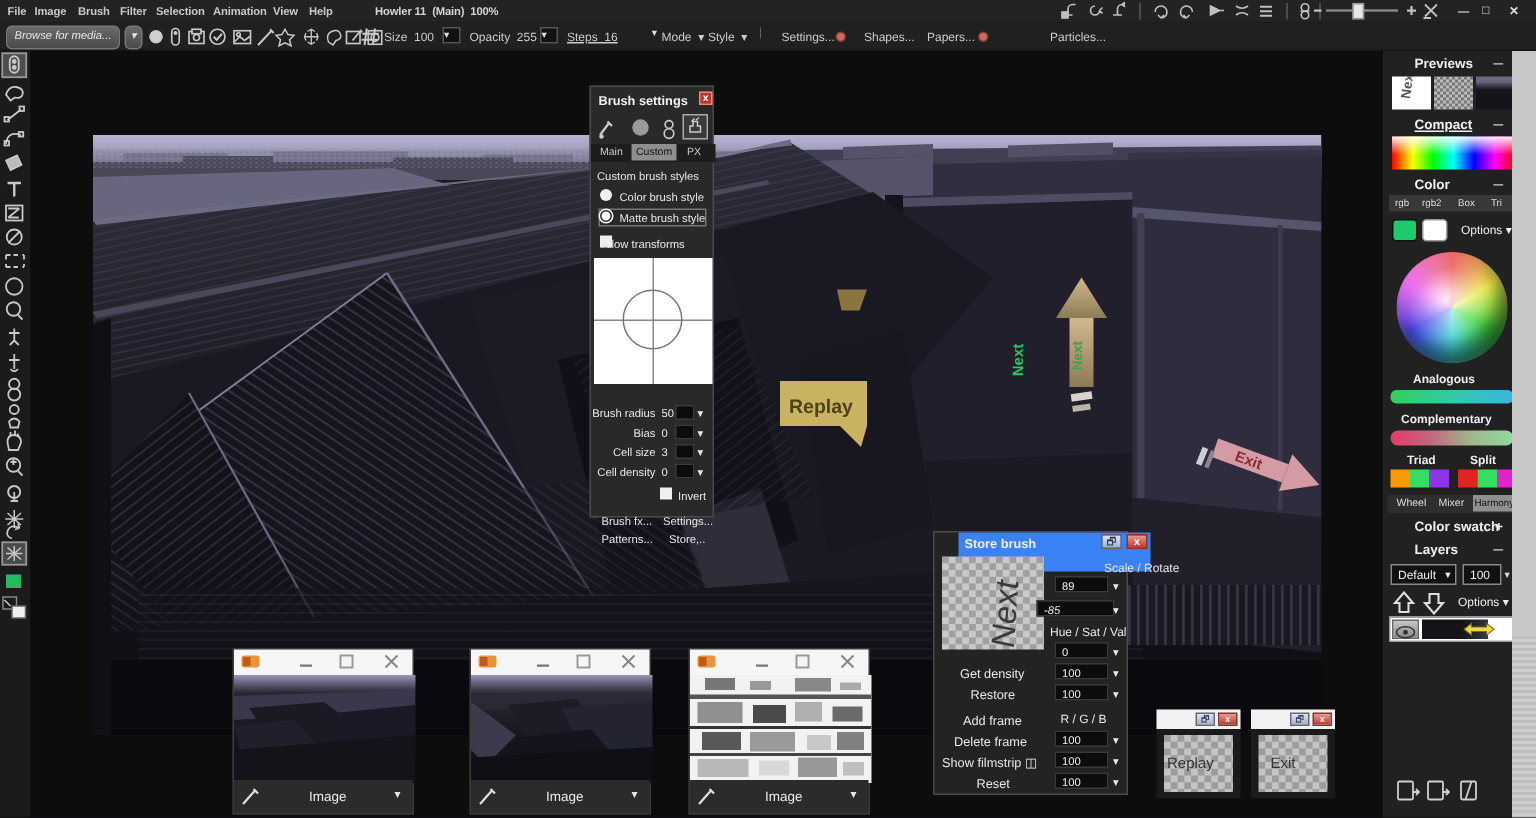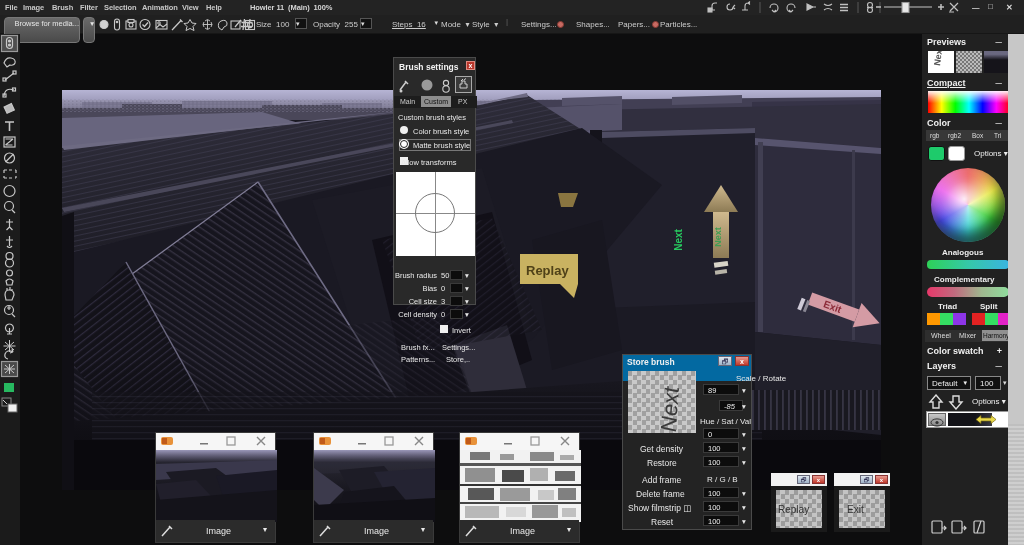--- a/index.html
+++ b/index.html
@@ -1,28 +1,28 @@
 <!DOCTYPE html>
 <html><head><meta charset="utf-8"><style>
 html,body{margin:0;padding:0;width:1024px;height:545px;overflow:hidden;background:#0d0d0e;font-family:"Liberation Sans",sans-serif;}
 *{box-sizing:border-box;}
 .abs{position:absolute;}
 #root{position:relative;width:1024px;height:545px;}
 
 #menubar{left:0;top:0;width:1024px;height:15px;background:#232323;color:#c8c8c8;font-size:7.5px;font-weight:bold;letter-spacing:-0.1px;}
 #menubar span.mi{position:absolute;top:3px;}
 #toolbar2{left:0;top:15px;width:1024px;height:19px;background:#202020;border-bottom:1px solid #161616;color:#ccc;font-size:8px;}
-.tbtn{position:absolute;top:2px;height:26px;border:1px solid #777;border-radius:4px;background:linear-gradient(#6a6a6a,#4a4a4a);color:#e5e5e5;font-size:7.5px;text-align:right;line-height:11px;}
+.tbtn{position:absolute;top:2px;height:16px;border:1px solid #777;border-radius:4px;background:linear-gradient(#6a6a6a,#4a4a4a);color:#e5e5e5;font-size:7.5px;text-align:center;line-height:11px;font-style:italic;}
 .dds{position:absolute;top:3px;height:11px;background:#111;border:1px solid #555;color:#ddd;font-size:7px;line-height:10px;}
 .reddot{position:absolute;top:6px;width:7px;height:7px;border-radius:50%;background:#c76a62;border:1px solid #8a3a34;}
 
 #leftbar{left:0;top:34px;width:20px;height:511px;background:#1b1b1b;}
 
 #rpanel{left:922px;top:34px;width:88px;height:511px;background:#212121;color:#e8e8e8;}
-.hdr{position:absolute;left:5px;font-size:9px;font-weight:bold;color:#f0f0f0;text-align:center;}
+.hdr{position:absolute;left:21px;font-size:9px;font-weight:bold;color:#f0f0f0;text-align:center;}
 .hmin{position:absolute;right:8px;font-size:9px;font-weight:bold;color:#f0f0f0;}
 #scroll{left:1008px;top:34px;width:16px;height:511px;background:#c7c7c7;}
 
 .dlg{position:absolute;background:#292929;border:1px solid #4a4a4a;color:#e8e8e8;}
 .drow{position:absolute;font-size:7.5px;color:#e8e8e8;white-space:nowrap;}
 .dd2{position:absolute;background:#0c0c0c;border:1px solid #3a3a3a;color:#eee;font-size:7.5px;}
 
 .iwin{position:absolute;width:121px;height:111px;background:#2b2b2b;border:1px solid #3a3a3a;}
 .ititle{position:absolute;left:0;top:0;width:100%;height:17px;background:#f6f6f6;}
 .ibot{position:absolute;left:0;bottom:0;width:100%;height:22px;background:#2b2b2b;color:#e8e8e8;font-size:9px;}
@@ -97,31 +97,31 @@
 </g>
 </svg>
 
 <svg class="abs" style="left:240px;top:2px;" width="14" height="15" viewBox="0 0 14 15">
         <path d="M4.5,2 L3,13 M10,2 L8.5,13 M1.5,5.5 h11 M1,9.5 h11" stroke="#c8c8c8" stroke-width="1.3"></path>
       </svg>
 <span class="abs" style="left:256px;top:5px;">Size&nbsp; 100</span>
 <div class="dds" style="left:295px;width:12px;">▾</div>
 <span class="abs" style="left:313px;top:5px;">Opacity&nbsp; 255</span>
 <div class="dds" style="left:360px;width:12px;">▾</div>
-<span class="abs" style="left:392px;top:5px;text-decoration:underline;">Steps&nbsp; 16</span>
+<span class="abs" style="left:378px;top:5px;text-decoration:underline;">Steps&nbsp; 16</span>
 <div class="dds" style="left:412px;width:26px;border:none;background:none;text-align:right;">▾</div>
 <span class="abs" style="left:441px;top:5px;">Mode&nbsp; ▾</span>
 <span class="abs" style="left:472px;top:5px;">Style&nbsp; ▾</span>
 <span class="abs" style="left:506px;top:2px;color:#666">|</span>
 <span class="abs" style="left:521px;top:5px;">Settings...</span>
 <div class="reddot" style="left:557px;"></div>
 <span class="abs" style="left:576px;top:5px;">Shapes...</span>
 <span class="abs" style="left:618px;top:5px;">Papers...</span>
 <div class="reddot" style="left:652px;"></div>
-<span class="abs" style="left:660px;top:5px;">Particles...</span>
+<span class="abs" style="left:700px;top:5px;">Particles...</span>
 </div>
 
 <div id="leftbar" class="abs">
 <svg width="20" height="511" viewBox="0 0 20 511">
 <g stroke="#c8c8c8" fill="none" stroke-width="1.2">
 <rect x="1.5" y="1.5" width="16" height="16" fill="#4e4e4e" stroke="#9a9a9a"></rect>
 <rect x="6.5" y="3.5" width="6" height="11" rx="3" fill="none"></rect>
           <circle cx="9.5" cy="7" r="1" fill="#ccc"></circle>
           <circle cx="9.5" cy="11" r="1" fill="#ccc"></circle>
 <path d="M4,29 q2,-6 7,-5 q5,1 4,5 q-1,3 -5,2 l-3,2 z"></path>
@@ -399,21 +399,21 @@
           <path d="M32,10 L36,10 M34,8 L36,10 L34,12"></path>
  <rect x="44" y="3" width="10" height="12" rx="1"></rect>
           <path d="M47,15 L51,3"></path>
  </g>
 </svg>
 </div>
 <div id="scroll" class="abs">
       <div class="abs" style="left:0;top:390px;width:16px;height:121px;background:repeating-linear-gradient(to bottom,#bdbdbd 0 2px,#d0d0d0 2px 4px);opacity:0.8;"></div>
     </div>
 
-<div id="brushdlg" class="dlg" style="left:393px;top:57px;width:83px;height:248px;">
+<div id="brushdlg" class="dlg" style="left:393px;top:57px;width:83px;height:288px;">
 
 <span class="abs" style="left:5px;top:4px;font-size:8.5px;font-weight:bold;color:#f2f2f2;">Brush settings</span>
 <div class="abs" style="left:72px;top:3px;width:9px;height:9px;background:#b8352a;border:1px solid #e08a80;color:#fff;font-size:7px;line-height:8px;text-align:center;font-weight:bold;">x</div>
 
 <svg class="abs" style="left:3px;top:18px;" width="77" height="20" viewBox="0 0 77 20">
  <path d="M3,14 L9,6 M8,5 l3,3" stroke="#ccc" stroke-width="1.5" fill="none"></path>
         <circle cx="4" cy="15" r="1.5" fill="#ccc"></circle>
  <circle cx="30" cy="9" r="5.5" fill="#9a9a9a"></circle>
  <circle cx="49" cy="7" r="2.6" fill="none" stroke="#ccc" stroke-width="1.1"></circle>
         <circle cx="49" cy="13" r="3.2" fill="none" stroke="#ccc" stroke-width="1.1"></circle>
@@ -462,35 +462,35 @@
 <div class="dd2" style="left:56px;top:251px;width:13px;height:10px;"></div>
       <span class="drow" style="left:71px;top:252px;">▾</span>
 <div class="abs" style="left:46px;top:267px;width:8px;height:8px;background:#f0f0f0;"></div>
 <span class="drow" style="left:58px;top:268px;">Invert</span>
 <span class="drow" style="left:7px;top:285px;">Brush fx...</span>
       <span class="drow" style="left:48px;top:285px;">Settings...</span>
 <span class="drow" style="left:7px;top:297px;">Patterns...</span>
       <span class="drow" style="left:52px;top:297px;">Store,..</span>
 </div>
 <div id="storedlg" class="dlg" style="left:622px;top:354px;width:130px;height:176px;background:#232323;">
-<div class="abs" style="left:0;top:0;width:128px;height:26px;background:#0369a1;">
+<div class="abs" style="left:16px;top:0;width:128px;height:26px;background:#3b82f6;">
  <span class="abs" style="left:4px;top:2px;font-size:8.5px;font-weight:bold;color:#f0f0f0;">Store brush</span>
  <div class="abs" style="left:95px;top:1px;width:14px;height:10px;background:linear-gradient(#dfe6ee,#9fb3c8);border:1px solid #667;font-size:7px;text-align:center;line-height:9px;color:#335;">🗗</div>
  <div class="abs" style="left:112px;top:1px;width:14px;height:10px;background:linear-gradient(#e89a90,#c0392b);border:1px solid #833;color:#fff;font-size:7px;text-align:center;line-height:9px;font-weight:bold;">x</div>
 </div>
 
 <div class="abs" style="left:5px;top:16px;width:68px;height:62px;background:repeating-conic-gradient(#c9c9c9 0% 25%,#a0a0a0 0% 50%) 0 0/9px 9px;overflow:hidden;">
  <span style="position:absolute;left:28px;top:58px;font-size:22px;color:#3a3a3a;font-family:'Liberation Sans';transform:rotate(-86deg) skewX(-8deg);transform-origin:0 0;display:inline-block;">Next</span>
 </div>
 <span class="drow" style="left:77px;top:19px;font-size:8px;margin-left:36px;">Scale / Rotate</span>
 <div class="dd2" style="left:80px;top:29px;width:36px;height:11px;">
         <span style="position:absolute;left:4px;top:1px;">89</span>
       </div>
       <span class="drow" style="left:119px;top:31px;">▾</span>
-<div class="dd2" style="left:96px;top:45px;width:24px;height:11px;font-style:italic;">
+<div class="dd2" style="left:68px;top:45px;width:52px;height:11px;font-style:italic;">
         <span style="position:absolute;left:4px;top:1px;">-85</span>
       </div>
       <span class="drow" style="left:119px;top:47px;">▾</span>
 <span class="drow" style="left:77px;top:62px;font-size:8px;">Hue / Sat / Val</span>
 <div class="dd2" style="left:80px;top:73px;width:36px;height:11px;">
         <span style="position:absolute;left:4px;top:1px;">0</span>
       </div>
       <span class="drow" style="left:119px;top:75px;">▾</span>
 <span class="drow" style="left:17px;top:89px;font-size:8.5px;">Get density</span>
 <div class="dd2" style="left:80px;top:87px;width:36px;height:11px;">

